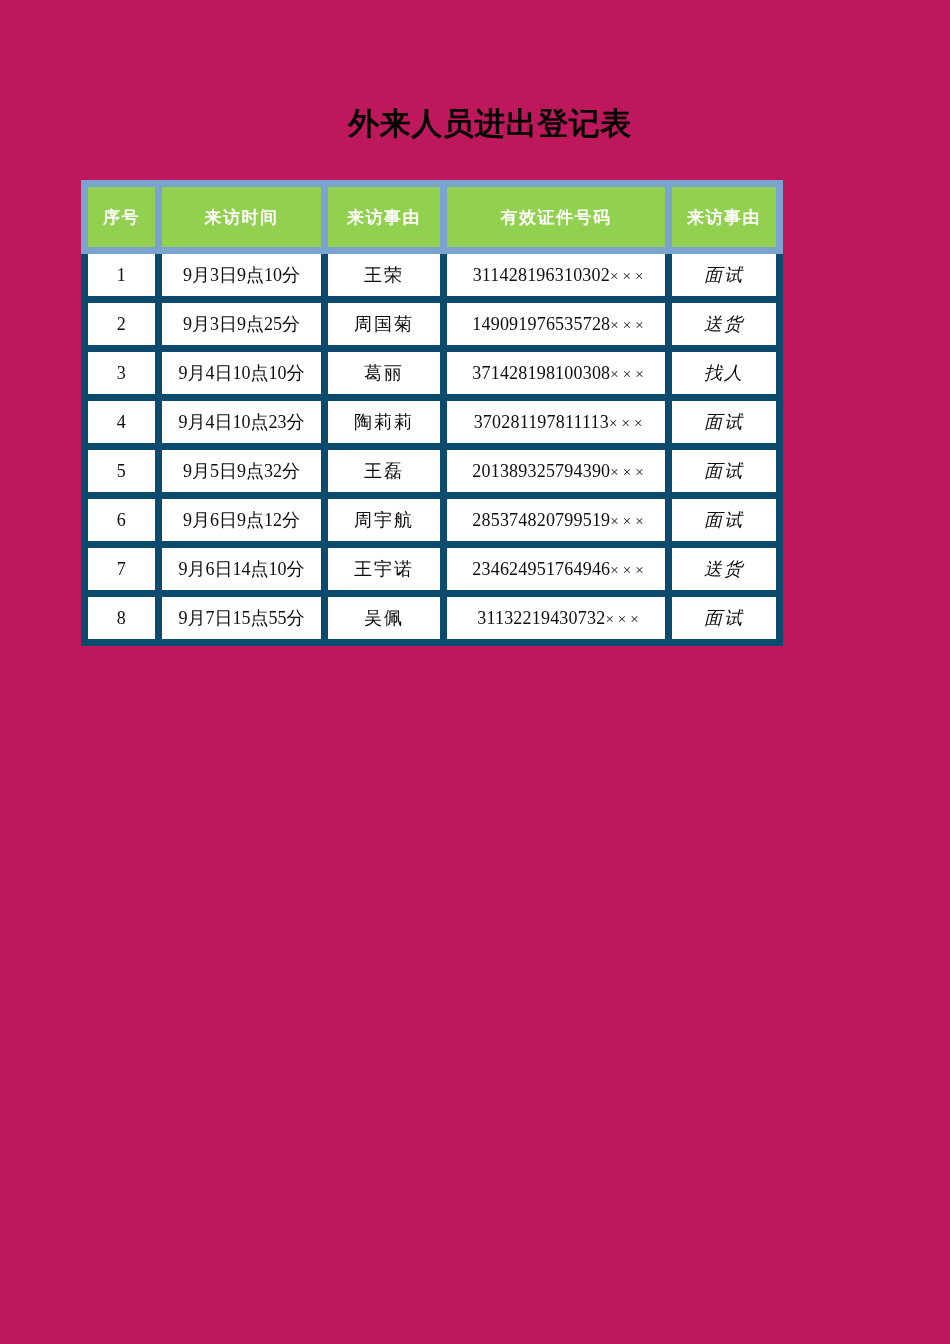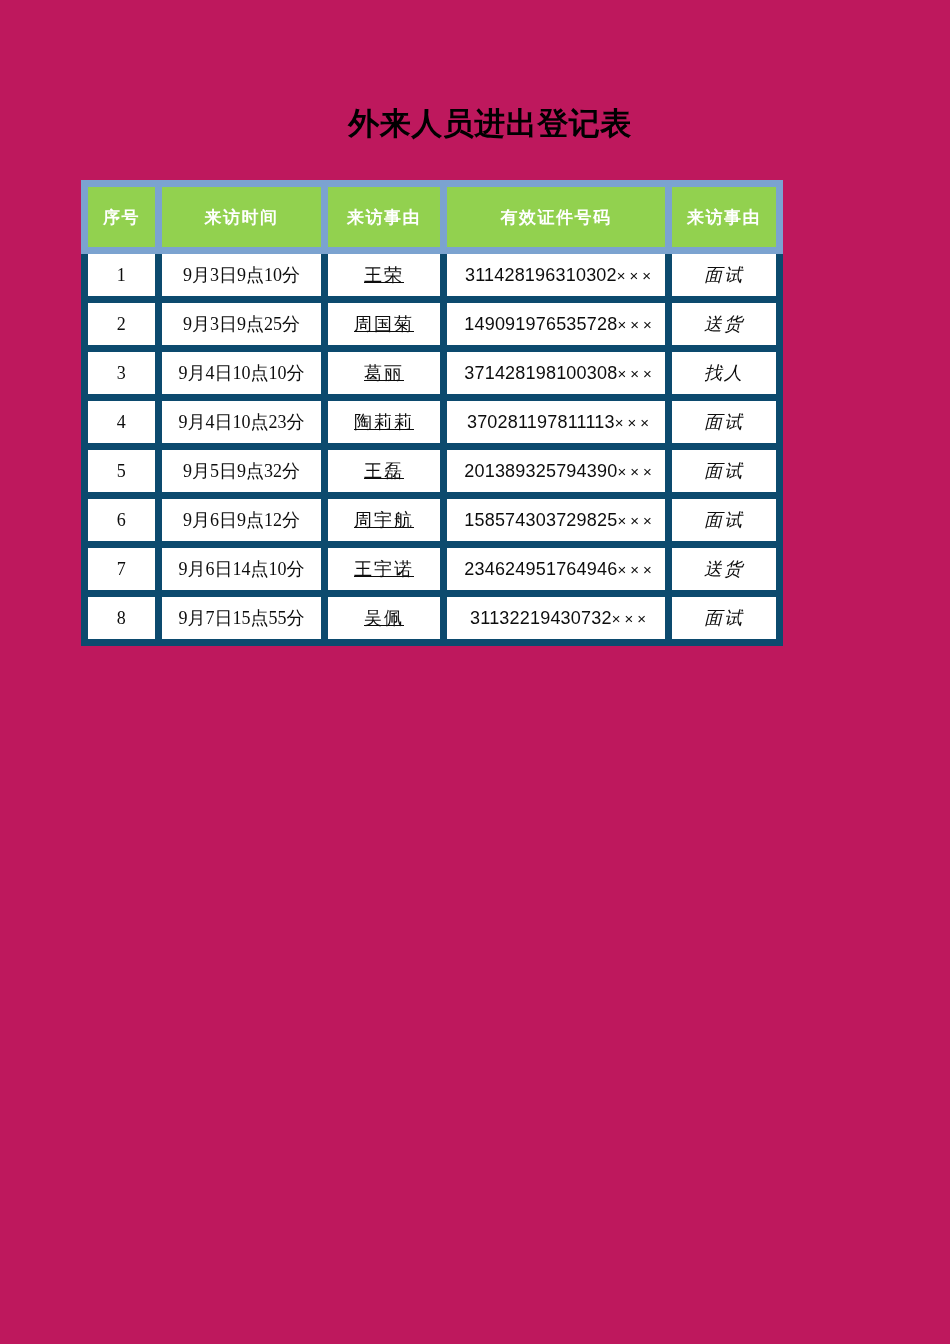--- a/index.html
+++ b/index.html
@@ -97,39 +97,38 @@
     font-size: 18px;
     letter-spacing: 0.5px;
   }
   td.cell-time {
     font-size: 17.5px;
     letter-spacing: 0px;
   }
   td.cell-name {
     font-size: 18px;
     letter-spacing: 2px;
-    text-decoration: underline;
   }
   td.cell-purpose {
     font-size: 18px;
     letter-spacing: 2px;
     font-style: italic;
   }
 
   
   td.cell-id {
     position: relative;
     overflow: hidden;
   }
   td.cell-id .id-text {
     display: block;
     width: 300px;
     margin-left: -37px;
     text-align: center;
-    font-family: Liberation Sans, sans-serif;
+    font-family: Liberation Serif, serif;
     font-size: 18px;
     letter-spacing: 0.2px;
     white-space: nowrap;
   }
   td.cell-id .id-text .mask {
     letter-spacing: 4px;
     font-size: 15px;
   }
   td.cell-id.wide .id-text {
     width: 320px;
@@ -205,21 +204,21 @@
             <td class="cell-id">
               <span class="id-text"><span>201389325794390</span><span class="mask">×××</span></span>
             </td>
             <td class="cell-purpose">面试</td>
           </tr>
           <tr>
             <td class="cell-no">6</td>
             <td class="cell-time">9月6日9点12分</td>
             <td class="cell-name">周宇航</td>
             <td class="cell-id">
-              <span class="id-text"><span>158574303729825</span><span class="mask">×××</span></span>
+              <span class="id-text"><span>285374820799519</span><span class="mask">×××</span></span>
             </td>
             <td class="cell-purpose">面试</td>
           </tr>
           <tr>
             <td class="cell-no">7</td>
             <td class="cell-time">9月6日14点10分</td>
             <td class="cell-name">王宇诺</td>
             <td class="cell-id wide">
               <span class="id-text"><span>234624951764946</span><span class="mask">×××</span></span>
             </td>

